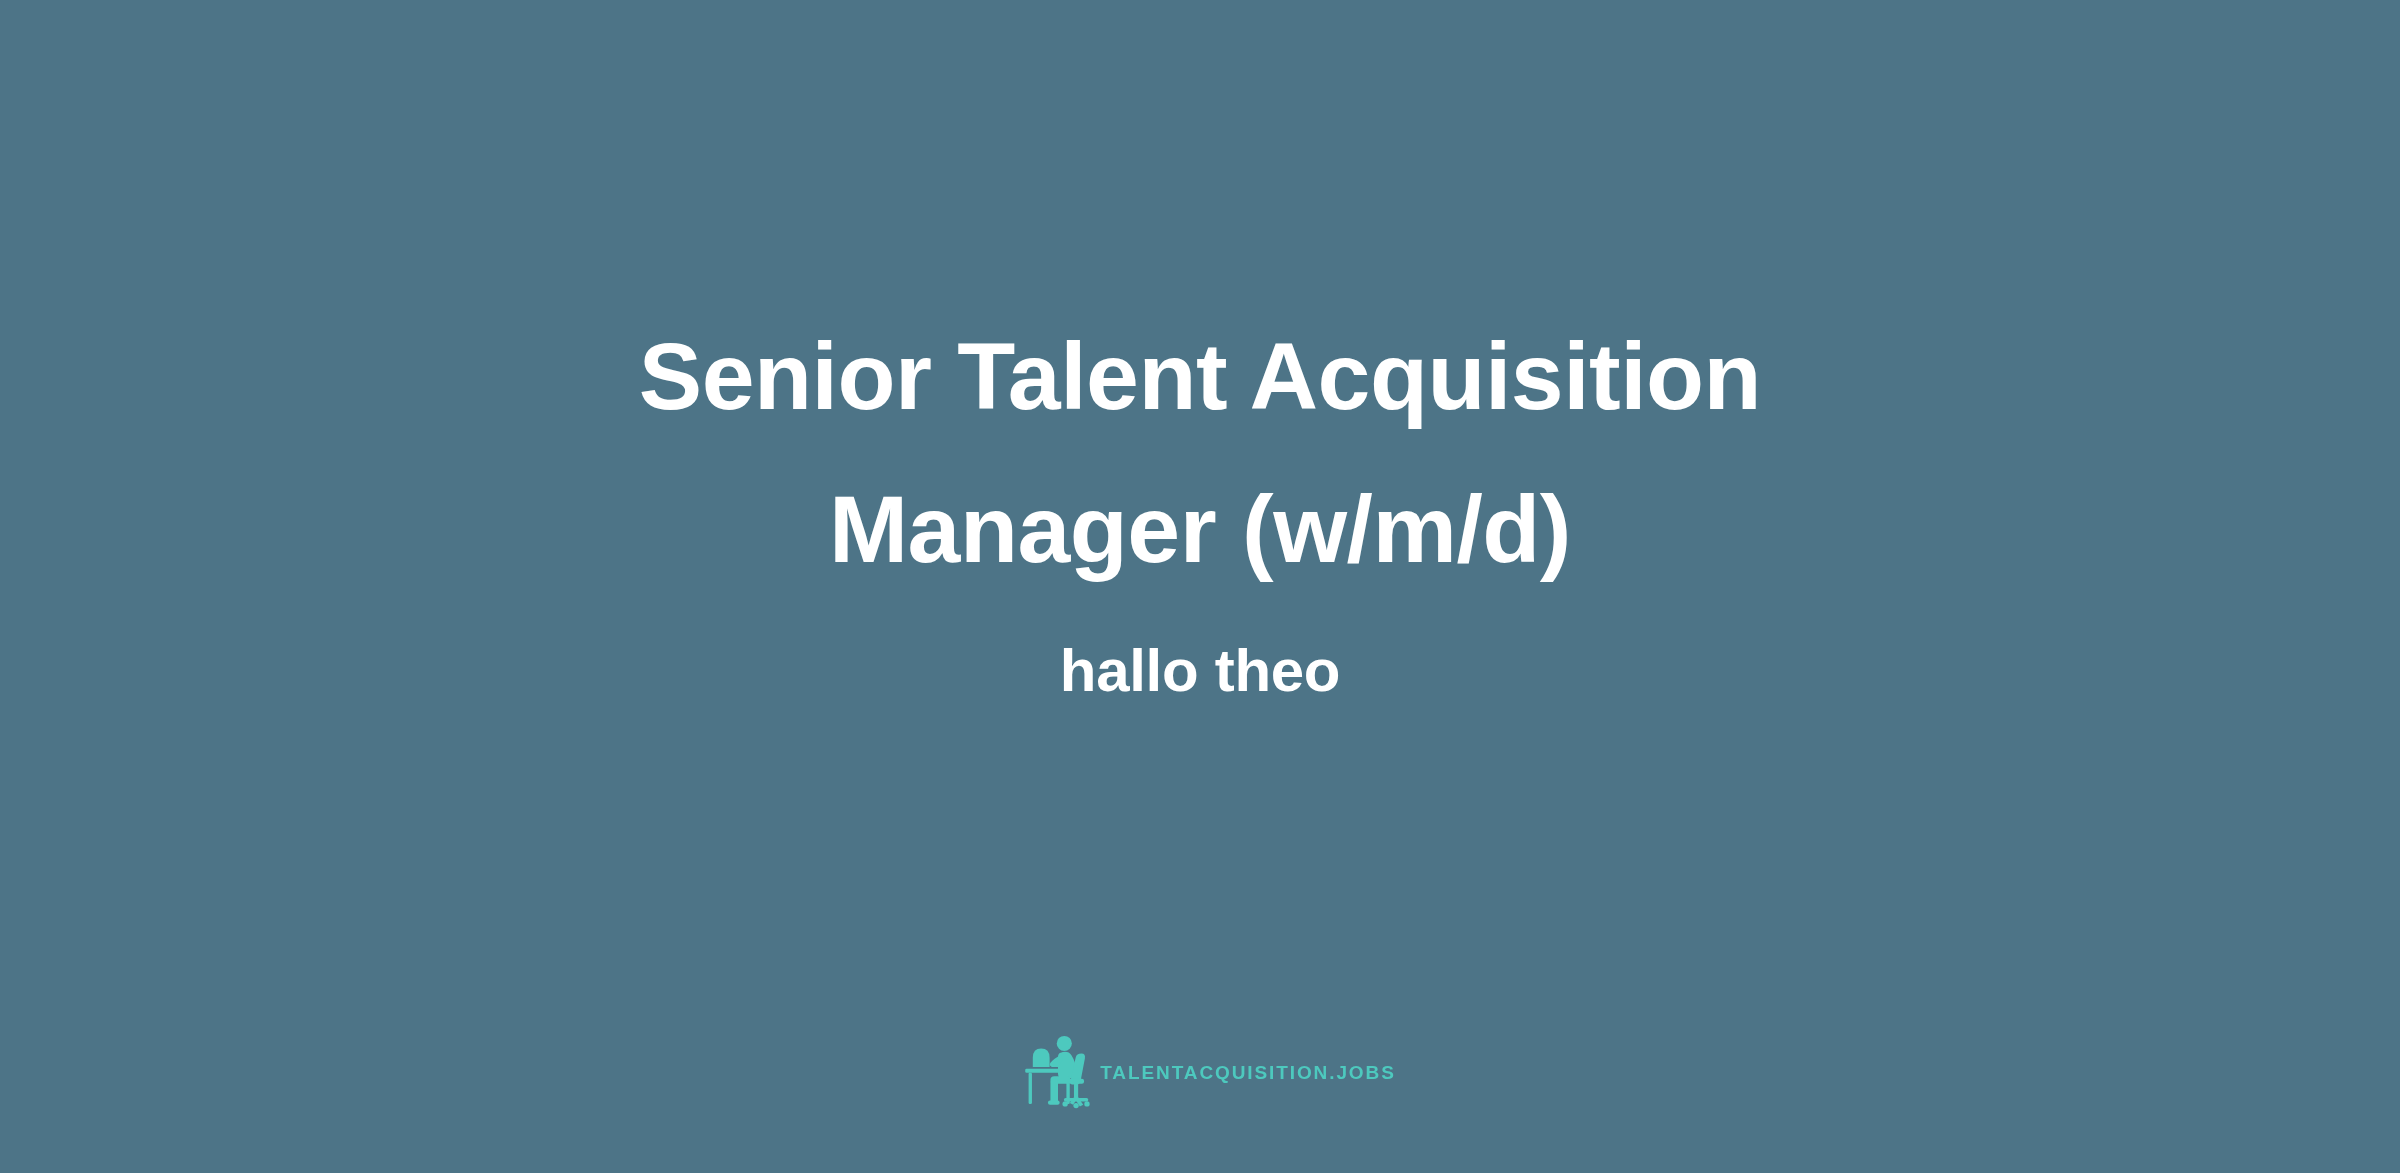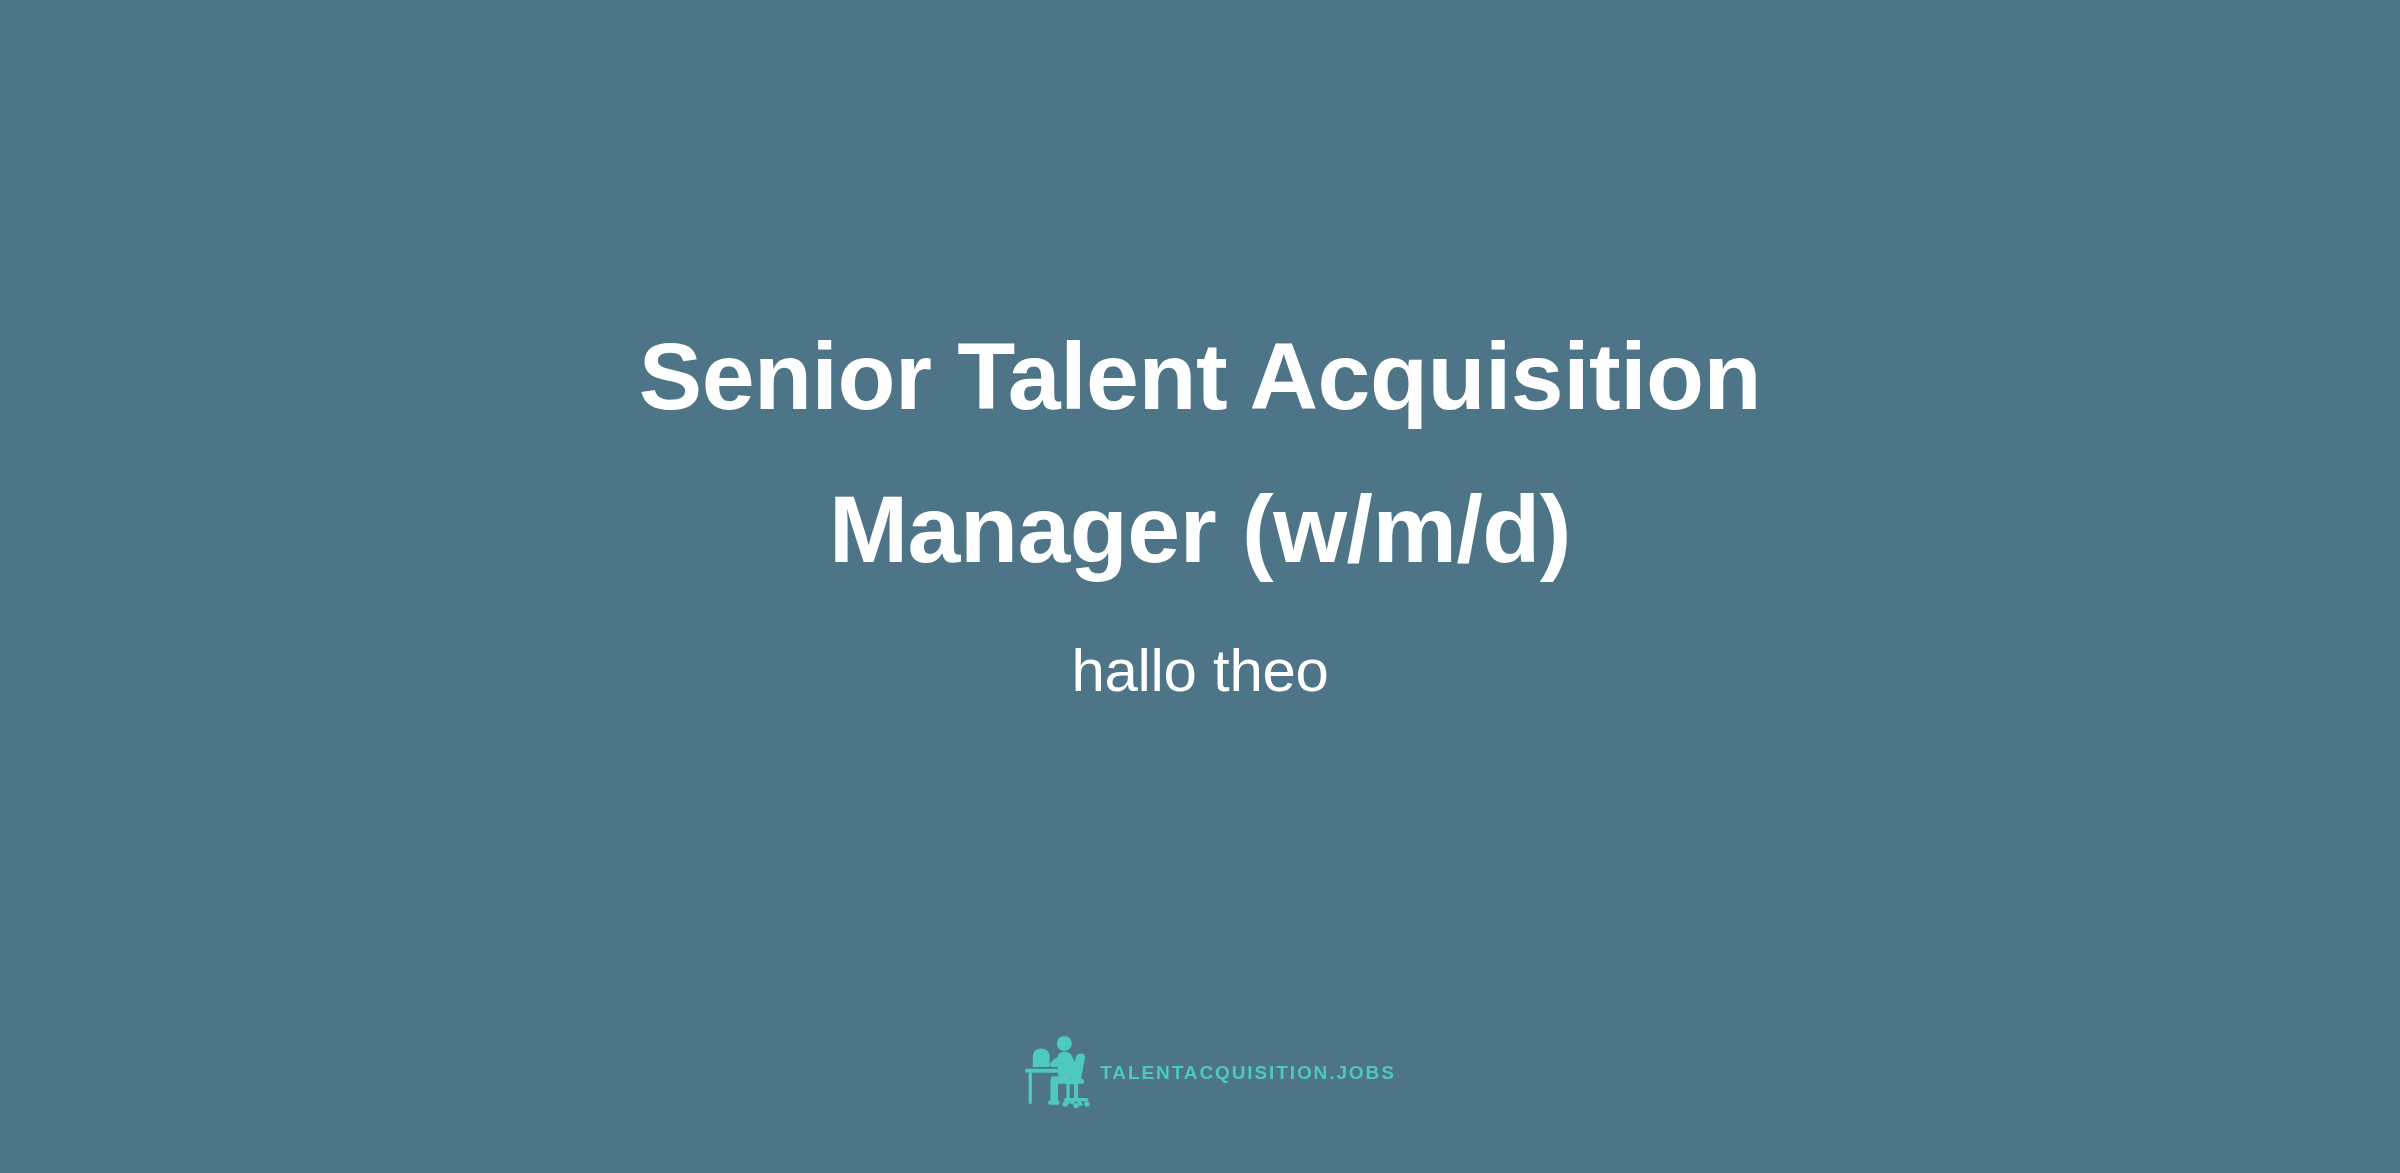--- a/index.html
+++ b/index.html
@@ -41,21 +41,21 @@
     font-weight: 700;
     line-height: 153px;
     letter-spacing: -0.5px;
     text-align: center;
     max-width: 1440px;
   }
 
   .job-subtitle {
     color: #ffffff;
     font-size: 60px;
-    font-weight: 400;
+    font-weight: 700;
     line-height: 90px;
     text-align: center;
     margin-top: 20px;
     letter-spacing: -0.3px;
   }
 
   .brand-footer {
     position: absolute;
     top: 1030px;
     left: 0;

